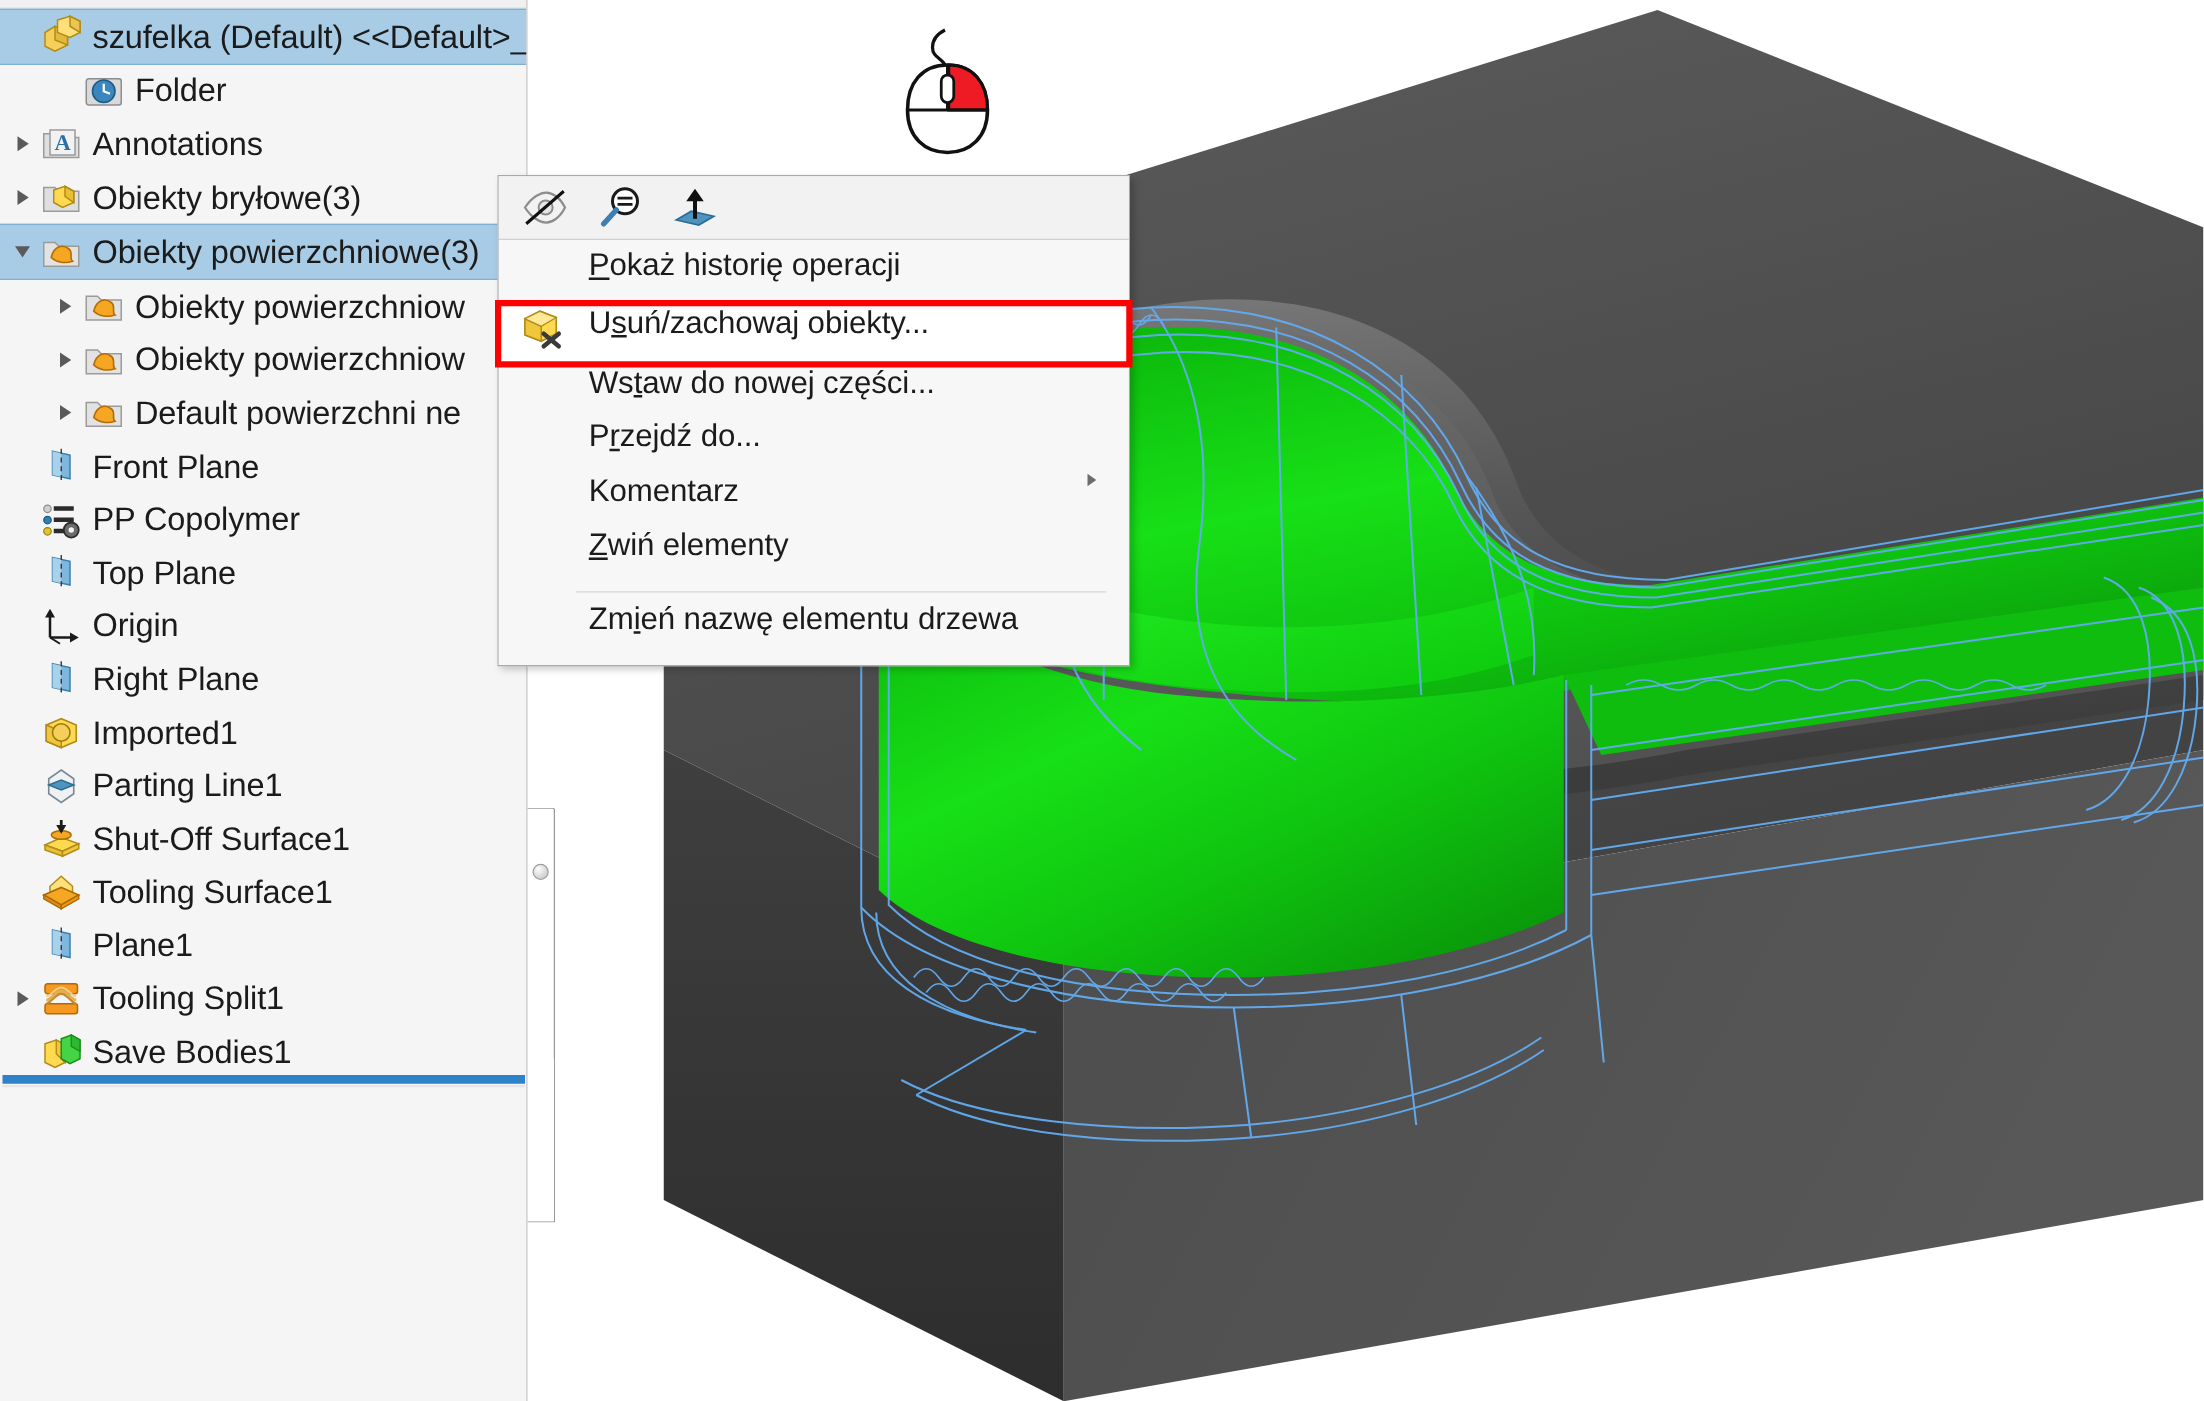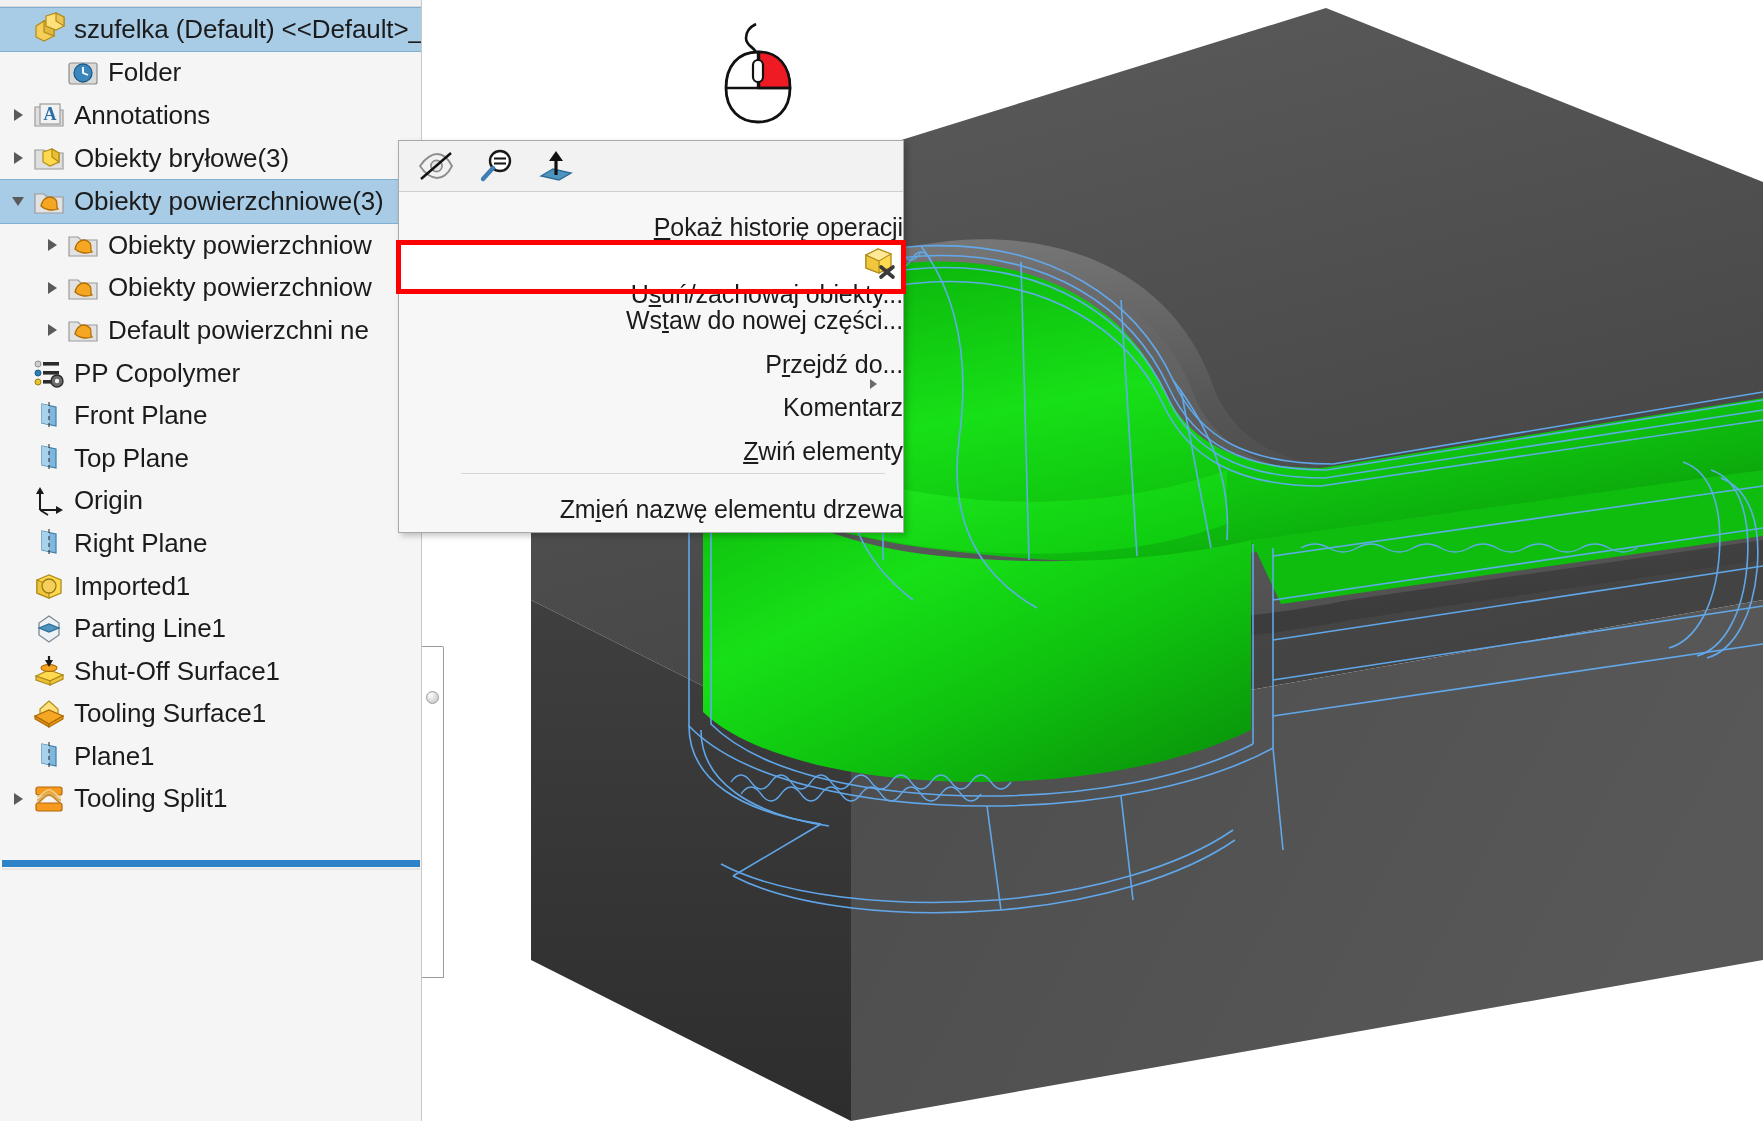--- a/index.html
+++ b/index.html
@@ -156,24 +156,23 @@
   }
   .tb-btn {
     width: 46px; height: 40px;
     display: flex; align-items: center; justify-content: center;
   }
   #menu-items { padding: 6px 0 8px 0; background: #f7f7f7; }
   .menu-item {
     position: relative;
     height: 43.5px;
     display: flex;
-    align-items: flex-end;
+    align-items: flex-start;
     padding-left: 14px;
     white-space: nowrap;
-    flex-direction: column;
   }
   .mi-icon {
     width: 44px; min-width: 44px; height: 36px;
     display: flex; align-items: center; justify-content: center;
   }
   .mi-label {
     padding-left: 14px;
     letter-spacing: -0.1px;
   }
   .mi-label u { text-decoration: underline; text-underline-offset: 2px; }
@@ -455,20 +454,31 @@
               <path d="M3,9 L12,9 L15,12 L31,12 L31,28 L3,28 Z" fill="#e2e2e2" stroke="#9b9b9b" stroke-width="1.2"></path>
                 <path d="M9,21 C11,12 18,10 23,14 C27,17 23,22 26,24 C20,26 13,25 9,21 Z" fill="#f5a623" stroke="#b36d05" stroke-width="1.3"></path>
             </svg>
           </span>
           <span class="tw-label">Default powierzchni ne</span>
         </div>
         <div class="tree-row">
           <span class="tw-arrow" style="margin-left: 4px;"></span>
           <span class="tw-icon">
             <svg width="34" height="34" viewBox="0 0 34 34">
+              <polygon points="10,5 24,8 24,27 10,24" fill="#7fb6dd" stroke="#3b7ea8" stroke-width="1.2"></polygon>
+                <polygon points="10,5 17,6.5 17,25.5 10,24" fill="#a8d1ec" stroke="none"></polygon>
+                <line x1="17" y1="3" x2="17" y2="30" stroke="#333" stroke-width="1.1" stroke-dasharray="4,3"></line>
+            </svg>
+          </span>
+          <span class="tw-label">Front Plane</span>
+        </div>
+        <div class="tree-row">
+          <span class="tw-arrow" style="margin-left: 4px;"></span>
+          <span class="tw-icon">
+            <svg width="34" height="34" viewBox="0 0 34 34">
               <circle cx="6" cy="8" r="3" fill="#cfcfcf" stroke="#8d8d8d" stroke-width="1"></circle>
                 <circle cx="6" cy="17" r="3" fill="#2f7fb5" stroke="#1d5b86" stroke-width="1"></circle>
                 <circle cx="6" cy="26" r="3" fill="#e8c22a" stroke="#9a8012" stroke-width="1"></circle>
                 <rect x="11" y="6" width="16" height="3.6" fill="#2b2b2b"></rect>
                 <rect x="11" y="15" width="16" height="3.6" fill="#2b2b2b"></rect>
                 <rect x="11" y="24" width="12" height="3.6" fill="#2b2b2b"></rect>
                 <circle cx="25" cy="25" r="6" fill="#6b6b6b" stroke="#2b2b2b" stroke-width="1.4"></circle>
                 <circle cx="25" cy="25" r="2.2" fill="#f2f2f2"></circle>
             </svg>
           </span>
@@ -476,31 +486,20 @@
         </div>
         <div class="tree-row">
           <span class="tw-arrow" style="margin-left: 4px;"></span>
           <span class="tw-icon">
             <svg width="34" height="34" viewBox="0 0 34 34">
               <polygon points="10,5 24,8 24,27 10,24" fill="#7fb6dd" stroke="#3b7ea8" stroke-width="1.2"></polygon>
                 <polygon points="10,5 17,6.5 17,25.5 10,24" fill="#a8d1ec" stroke="none"></polygon>
                 <line x1="17" y1="3" x2="17" y2="30" stroke="#333" stroke-width="1.1" stroke-dasharray="4,3"></line>
             </svg>
           </span>
-          <span class="tw-label">Front Plane</span>
-        </div>
-        <div class="tree-row">
-          <span class="tw-arrow" style="margin-left: 4px;"></span>
-          <span class="tw-icon">
-            <svg width="34" height="34" viewBox="0 0 34 34">
-              <polygon points="10,5 24,8 24,27 10,24" fill="#7fb6dd" stroke="#3b7ea8" stroke-width="1.2"></polygon>
-                <polygon points="10,5 17,6.5 17,25.5 10,24" fill="#a8d1ec" stroke="none"></polygon>
-                <line x1="17" y1="3" x2="17" y2="30" stroke="#333" stroke-width="1.1" stroke-dasharray="4,3"></line>
-            </svg>
-          </span>
           <span class="tw-label">Top Plane</span>
         </div>
         <div class="tree-row">
           <span class="tw-arrow" style="margin-left: 4px;"></span>
           <span class="tw-icon">
             <svg width="34" height="34" viewBox="0 0 34 34">
               <line x1="8" y1="26" x2="8" y2="7" stroke="#1a1a1a" stroke-width="2"></line>
                 <polygon points="8,3 12,10 4,10" fill="#1a1a1a"></polygon>
                 <line x1="8" y1="26" x2="27" y2="26" stroke="#1a1a1a" stroke-width="2"></line>
                 <polygon points="31,26 24,30 24,22" fill="#1a1a1a"></polygon>
@@ -585,20 +584,32 @@
           <span class="tw-icon">
             <svg width="34" height="34" viewBox="0 0 34 34">
               <rect x="4" y="5" width="26" height="8" rx="2" fill="#f59a1e" stroke="#b5670a" stroke-width="1.2"></rect>
                 <rect x="4" y="21" width="26" height="8" rx="2" fill="#f59a1e" stroke="#b5670a" stroke-width="1.2"></rect>
                 <path d="M5,21 C8,21 12,13 17,13 C22,13 26,21 29,21" fill="none" stroke="#c98a2a" stroke-width="2"></path>
                 <path d="M5,18 C9,18 12,11 17,11 C22,11 25,18 29,18" fill="none" stroke="#e0b05a" stroke-width="2"></path>
                 <path d="M5,15 C9,15 12,8 17,8 C22,8 25,15 29,15" fill="none" stroke="#f0d08a" stroke-width="1.6"></path>
             </svg>
           </span>
           <span class="tw-label">Tooling Split1</span>
+        </div>
+        <div class="tree-row">
+          <span class="tw-arrow" style="margin-left: 4px;"></span>
+          <span class="tw-icon">
+            <svg width="34" height="34" viewBox="0 0 34 34">
+              <polygon points="4,10 13,7 20,11 20,25 12,29 4,25" fill="#ffd94f" stroke="#b08c18" stroke-width="1.2"></polygon>
+                <polygon points="13,7 13,18 20,25 20,11" fill="#f0c63d" stroke="#b08c18" stroke-width="1.1"></polygon>
+                <polygon points="17,6 25,3 32,7 32,22 24,26 17,22" fill="#45d445" stroke="#1c8e1c" stroke-width="1.2"></polygon>
+                <polygon points="25,3 25,12 32,16 32,7" fill="#2fb72f" stroke="#1c8e1c" stroke-width="1.1"></polygon>
+            </svg>
+          </span>
+          <span class="tw-label">Save Bodies1</span>
         </div>
       </div>
     <div id="tree-footer-bar"></div>
     <div id="tree-footer-bar2"></div>
     <div id="tree-below"></div>
   </div>
 
   <svg id="mouse-graphic" viewBox="0 0 92 112">
     <path d="M46,44 C46,30 34,32 34,22 C34,14 40,10 44,8" fill="none" stroke="#111" stroke-width="2.6"></path>
     <path d="M46,36 C66,36 78,50 78,72 C78,94 64,106 46,106

